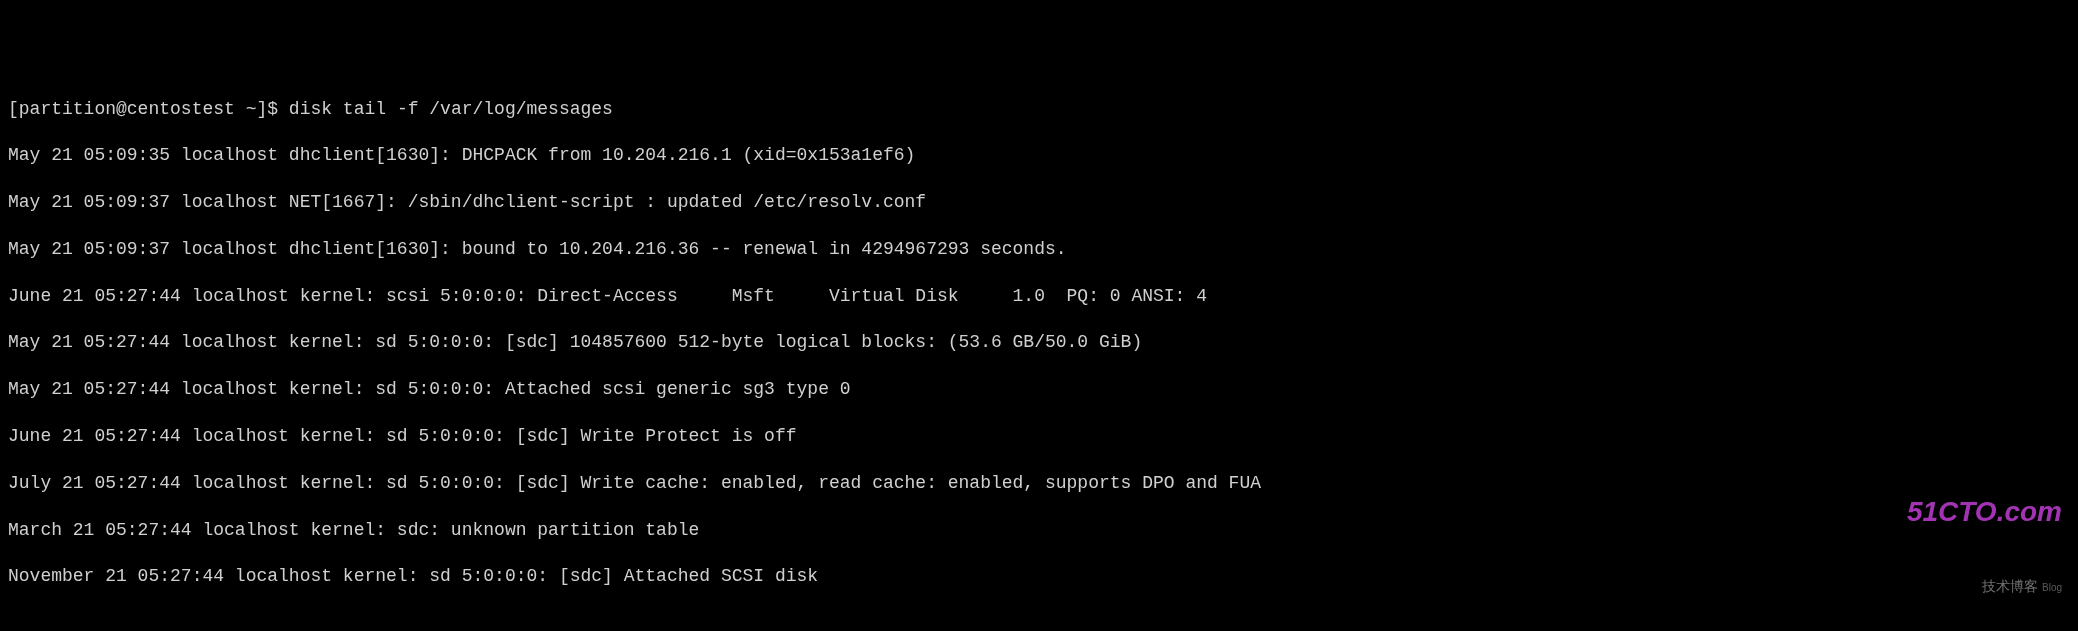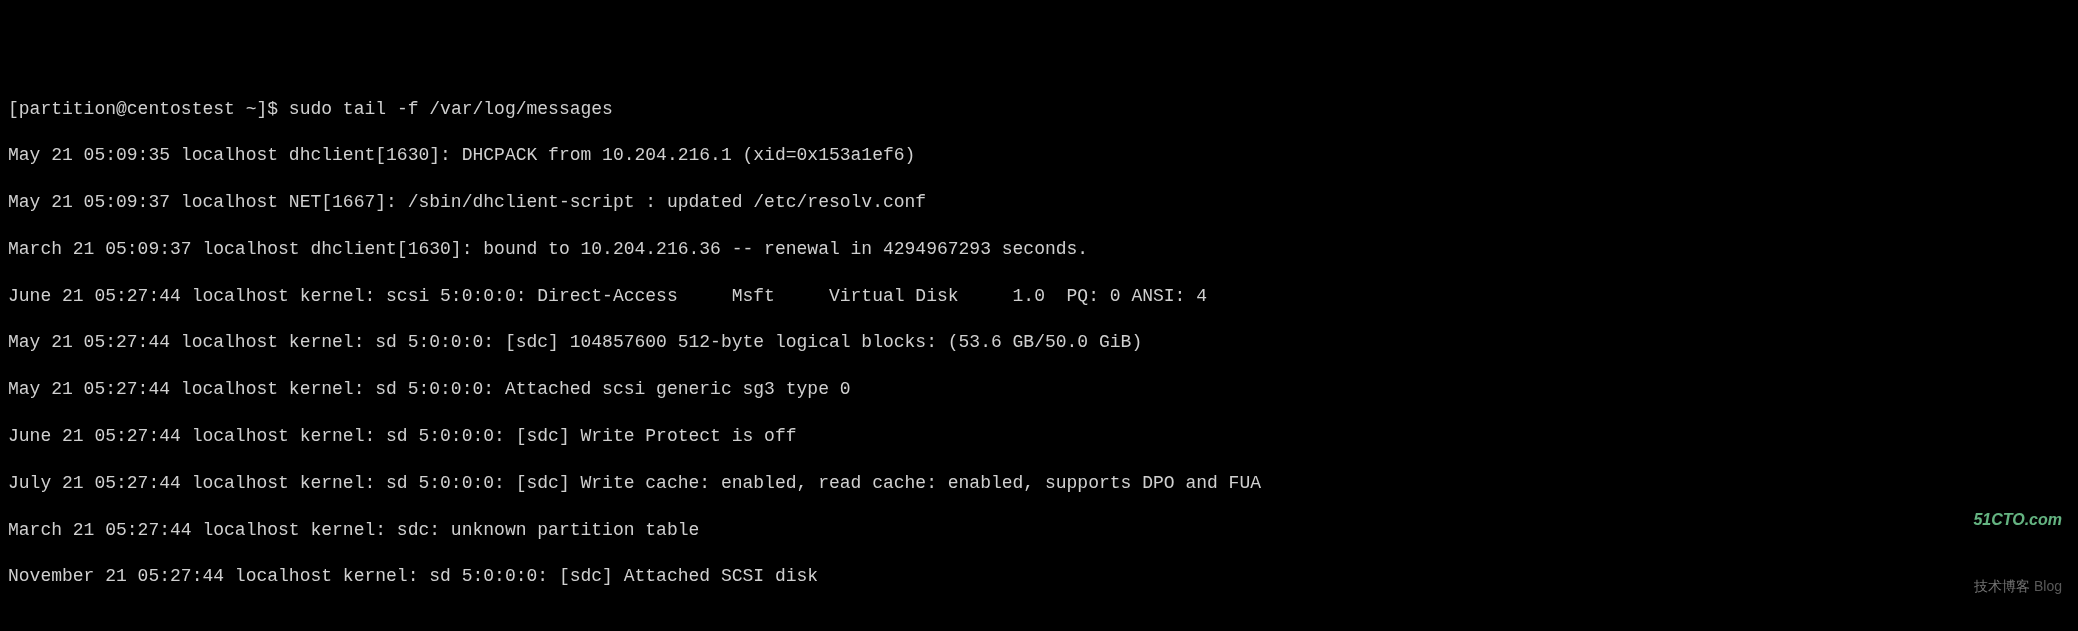--- a/index.html
+++ b/index.html
@@ -26,43 +26,43 @@
     .watermark {
       position: absolute;
       bottom: 12px;
       right: 16px;
       color: #888888;
       font-family: Arial, sans-serif;
       text-align: right;
       opacity: 0.75;
     }
     .watermark-line1 {
-      font-size: 16px;
+      font-size: 28px;
       font-style: italic;
       font-weight: bold;
-      color: #86efac;
+      color: #d946ef;
     }
     .watermark-line2 {
       font-size: 14px;
       color: #999999;
     }
     .watermark-blog {
-      font-size: 14px;
+      font-size: 10px;
       color: #777777;
     }
   </style>
 </head>
 <body>
 
 
 
-<div class="line"><span>[partition@centostest ~]$</span> <span>sudo tail -f /var/log/messages</span></div>
+<div class="line"><span>[partition@centostest ~]$</span> <span>disk tail -f /var/log/messages</span></div>
 <div class="line">May 21 05:09:35 localhost dhclient[1630]: DHCPACK from 10.204.216.1 (xid=0x153a1ef6)</div>
 <div class="line">May 21 05:09:37 localhost NET[1667]: /sbin/dhclient-script : updated /etc/resolv.conf</div>
-<div class="line">March 21 05:09:37 localhost dhclient[1630]: bound to 10.204.216.36 -- renewal in 4294967293 seconds.</div>
+<div class="line">May 21 05:09:37 localhost dhclient[1630]: bound to 10.204.216.36 -- renewal in 4294967293 seconds.</div>
 <div class="line">June 21 05:27:44 localhost kernel: scsi 5:0:0:0: Direct-Access     Msft     Virtual Disk     1.0  PQ: 0 ANSI: 4</div>
 <div class="line">May 21 05:27:44 localhost kernel: sd 5:0:0:0: [sdc] 104857600 512-byte logical blocks: (53.6 GB/50.0 GiB)</div>
 <div class="line">May 21 05:27:44 localhost kernel: sd 5:0:0:0: Attached scsi generic sg3 type 0</div>
 <div class="line">June 21 05:27:44 localhost kernel: sd 5:0:0:0: [sdc] Write Protect is off</div>
 <div class="line">July 21 05:27:44 localhost kernel: sd 5:0:0:0: [sdc] Write cache: enabled, read cache: enabled, supports DPO and FUA</div>
 <div class="line">March 21 05:27:44 localhost kernel: sdc: unknown partition table</div>
 <div class="line">November 21 05:27:44 localhost kernel: sd 5:0:0:0: [sdc] Attached SCSI disk</div>
 <div class="line"> </div>
 
 

